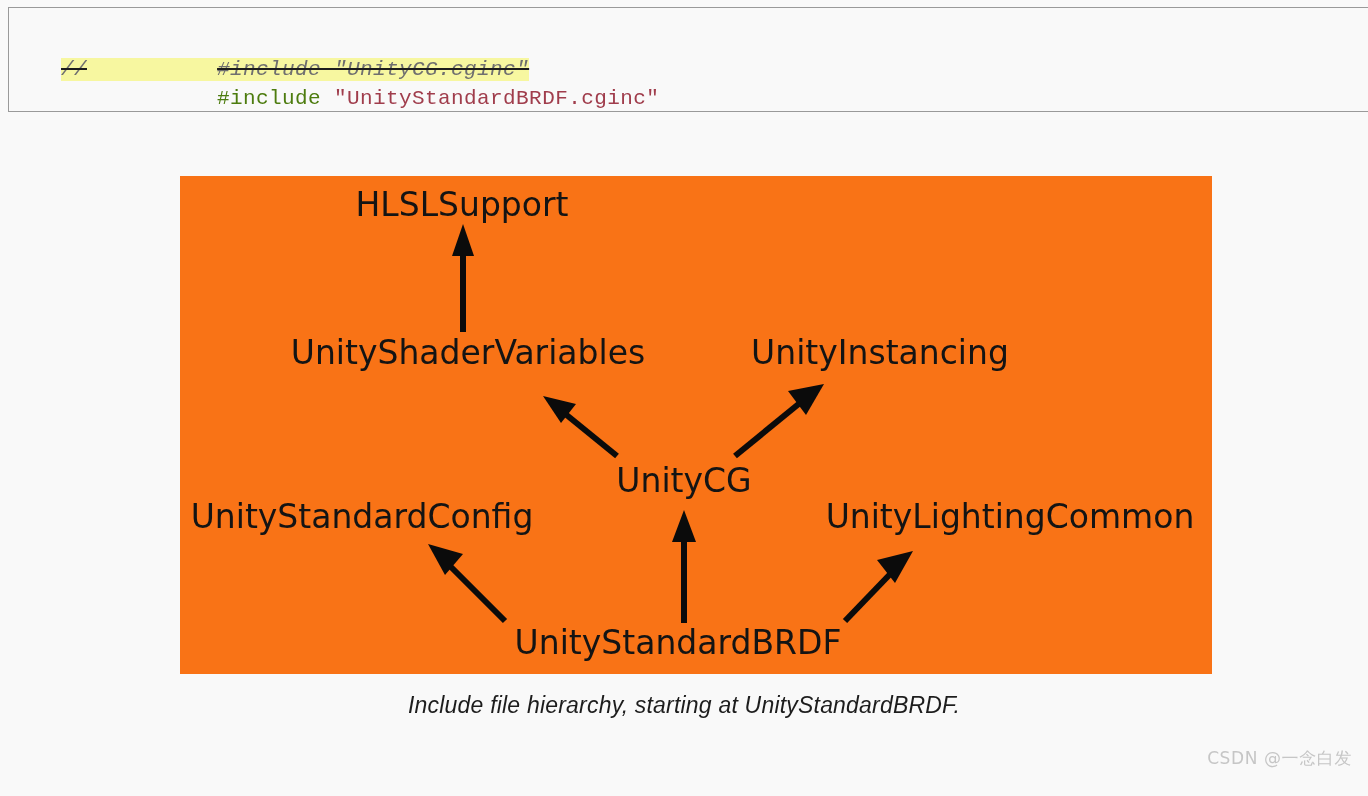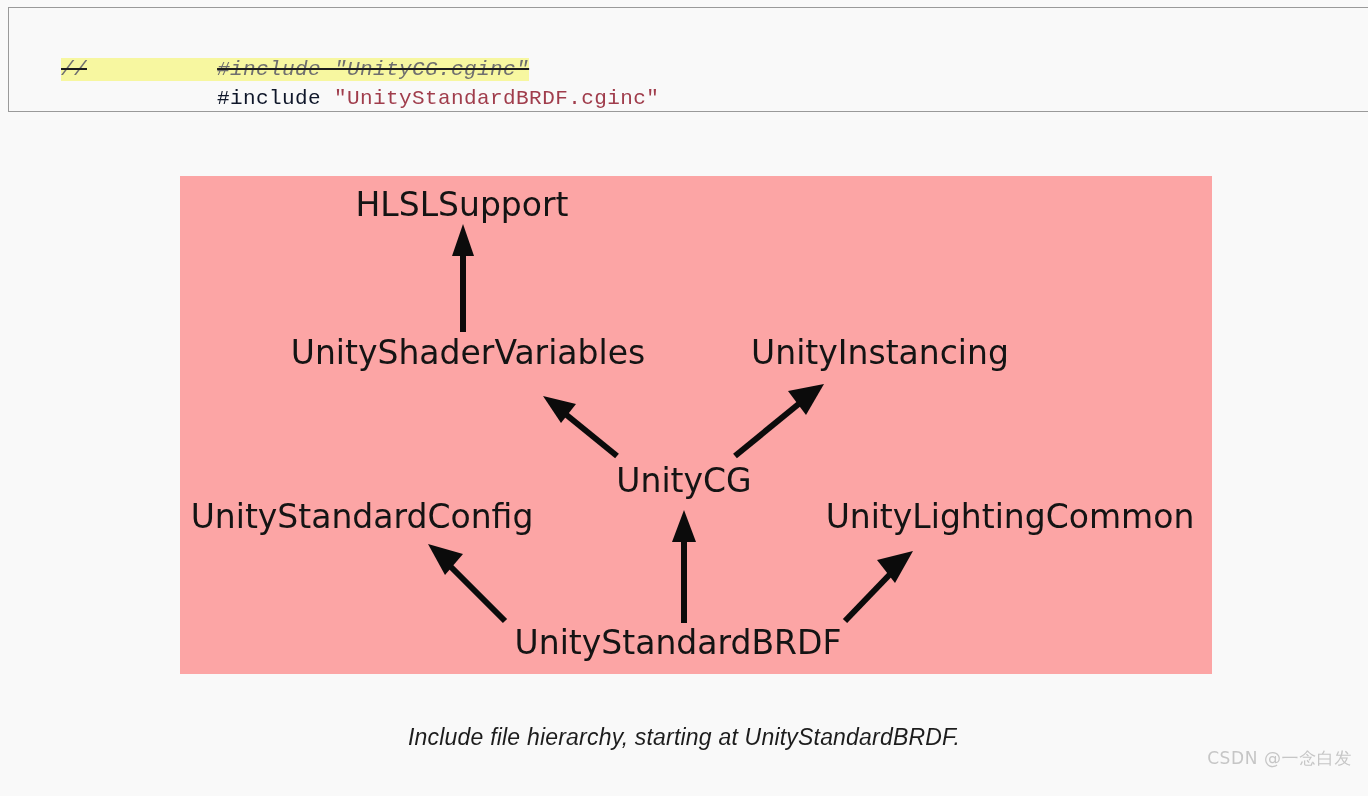--- a/index.html
+++ b/index.html
@@ -51,37 +51,37 @@
     font-style: italic;
     text-decoration: line-through;
     text-decoration-color: #1c1c1c;
     text-decoration-thickness: 2px;
   }
   .tok-gap {
     background: #f7f7a0;
     color: transparent;
   }
   .tok-directive {
-    color: #0f172a;
+    color: #4d7c0f;
   }
   .tok-string {
     color: #a03d4c;
   }
   .indent {
     color: transparent;
   }
 
   
   #figure-wrap {
     position: absolute;
     left: 180px;
     top: 176px;
     width: 1032px;
     height: 498px;
-    background: #fca5a5;
+    background: #f97316;
   }
   #figure-svg {
     display: block;
     width: 1032px;
     height: 498px;
   }
   .node-label {
     font-family: "DejaVu Sans", sans-serif;
     font-size: 33px;
     fill: #141414;
@@ -100,21 +100,20 @@
     position: absolute;
     left: 0;
     top: 692px;
     width: 1368px;
     text-align: center;
     font-family: "Liberation Sans", sans-serif;
     font-style: italic;
     font-size: 23px;
     color: #1d1d1d;
     letter-spacing: 0.2px;
-    margin-top: 32px;
   }
 
   
   #watermark {
     position: absolute;
     right: 16px;
     bottom: 26px;
     font-family: "DejaVu Sans", sans-serif;
     font-size: 17px;
     color: #c6c6c6;

